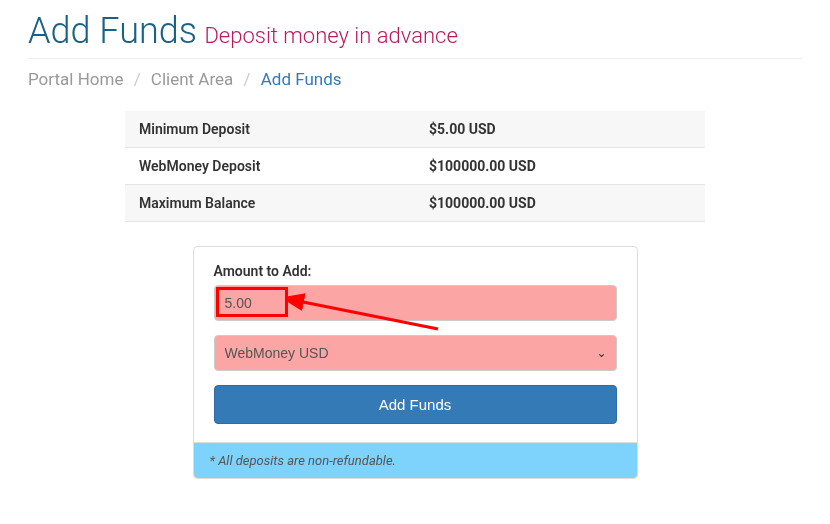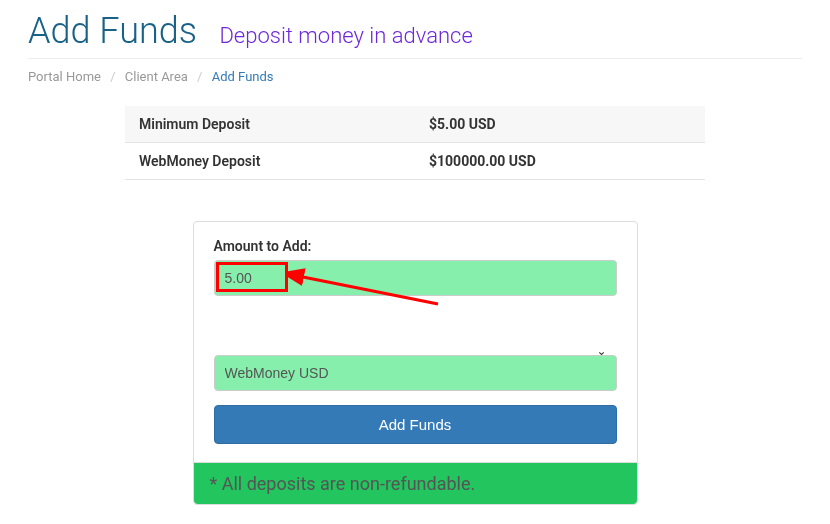--- a/index.html
+++ b/index.html
@@ -20,42 +20,42 @@
     }
     .page-title {
       font-size: 36px;
       font-weight: 300;
       color: #1a6187;
       display: inline;
     }
     .page-subtitle {
       font-size: 22px;
       font-weight: 300;
-      color: #6d28d9;
-      margin-left: 19px;
+      color: #be185d;
+      margin-left: 4px;
     }
     .breadcrumb {
-      font-size: 13px;
+      font-size: 17px;
       color: #999;
       margin-bottom: 22px;
     }
     .breadcrumb a {
       color: #999;
       text-decoration: none;
     }
     .breadcrumb .sep {
       color: #ccc;
       margin: 0 6px;
     }
     .breadcrumb .current {
       color: #337ab7;
     }
     .info-table {
       width: 580px;
-      margin: 0 auto 41px auto;
+      margin: 0 auto 24px auto;
       border-collapse: collapse;
     }
     .info-table tr { border-bottom: 1px solid #e4e4e4; }
     .info-table td {
       padding: 10px 14px;
       font-size: 14px;
       color: #333;
     }
     .info-table tr:nth-child(odd) { background: #f7f7f7; }
     .info-table tr:nth-child(even) { background: #fff; }
@@ -78,30 +78,29 @@
       font-size: 14px;
       margin-bottom: 6px;
       color: #333;
     }
     .text-input, .select-input {
       width: 100%;
       padding: 8px 10px;
       font-size: 14px;
       border: 1px solid #ccc;
       border-radius: 4px;
-      background: #86efac;
+      background: #fca5a5;
       color: #555;
       height: 36px;
     }
     .select-input {
       appearance: none;
       -webkit-appearance: none;
       background-image: none;
       padding-right: 16px;
-      margin-top: 45px;
     }
     .select-wrap { position: relative; }
     .select-caret {
       position: absolute;
       right: 10px;
       top: 50%;
       transform: translateY(-50%);
       pointer-events: none;
       color: #333;
       font-size: 12px;
@@ -111,26 +110,27 @@
       background: #337ab7;
       color: #fff;
       border: 1px solid #2e6da4;
       border-radius: 4px;
       padding: 10px 12px;
       font-size: 15px;
       cursor: pointer;
       font-weight: 400;
     }
     .panel-footer {
-      background: #22c55e;
+      background: #7dd3fc;
       border-top: 1px solid #ddd;
       padding: 10px 16px;
-      font-size: 18px;
+      font-size: 13px;
       color: #555;
       border-radius: 0 0 4px 4px;
+      font-style: italic;
     }
     
     .highlight-box {
       position: absolute;
       border: 3px solid #ff0000;
       pointer-events: none;
       left: 22px;
       top: 40px;
       width: 72px;
       height: 30px;
@@ -162,20 +162,24 @@
   </div>
 
   <table class="info-table">
     <tbody>
         <tr>
       <td class="label">Minimum Deposit</td>
       <td class="value">$5.00 USD</td>
     </tr>
     <tr>
       <td class="label">WebMoney Deposit</td>
+      <td class="value">$100000.00 USD</td>
+    </tr>
+    <tr>
+      <td class="label">Maximum Balance</td>
       <td class="value">$100000.00 USD</td>
     </tr>
   </tbody>
     </table>
 
   <div class="panel">
     <div class="panel-body">
 
       <div class="form-group">
         <label class="form-label">Amount to Add:</label>

